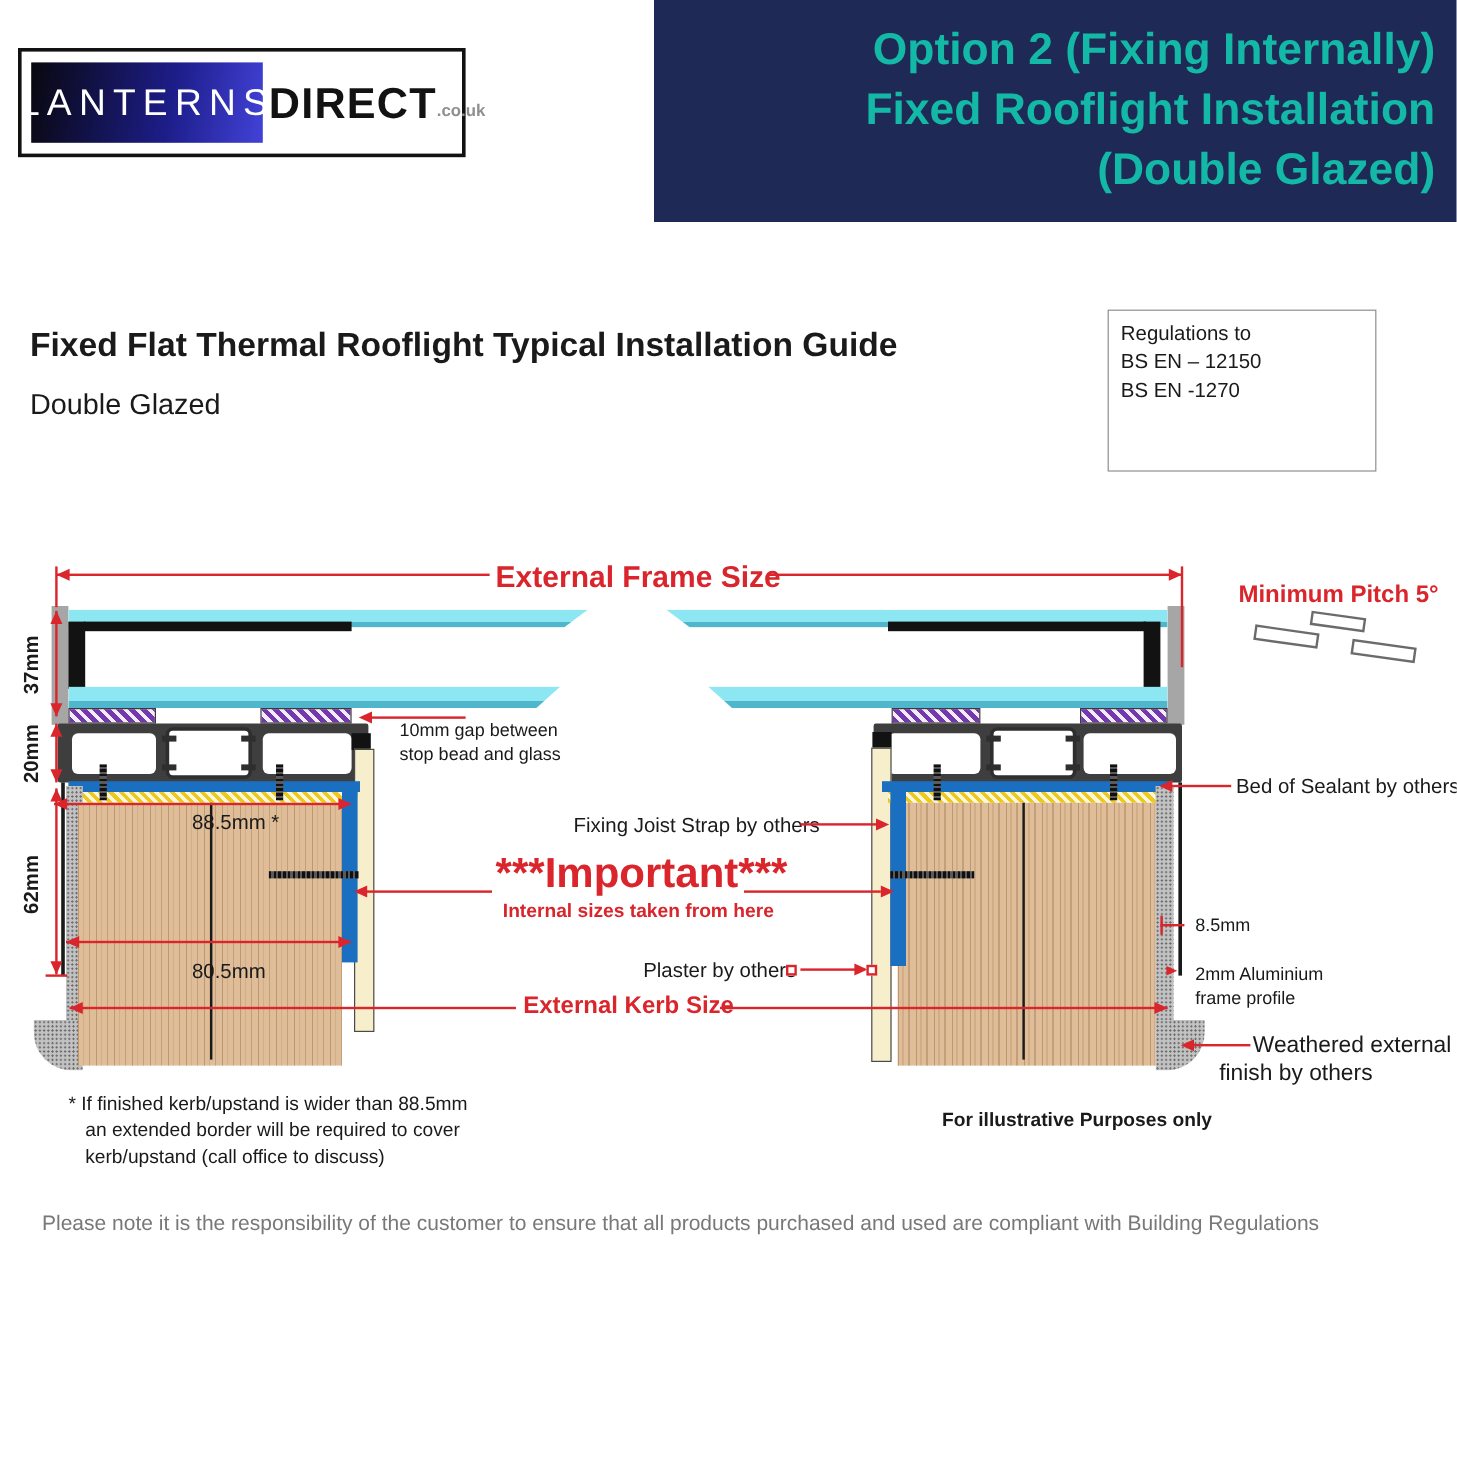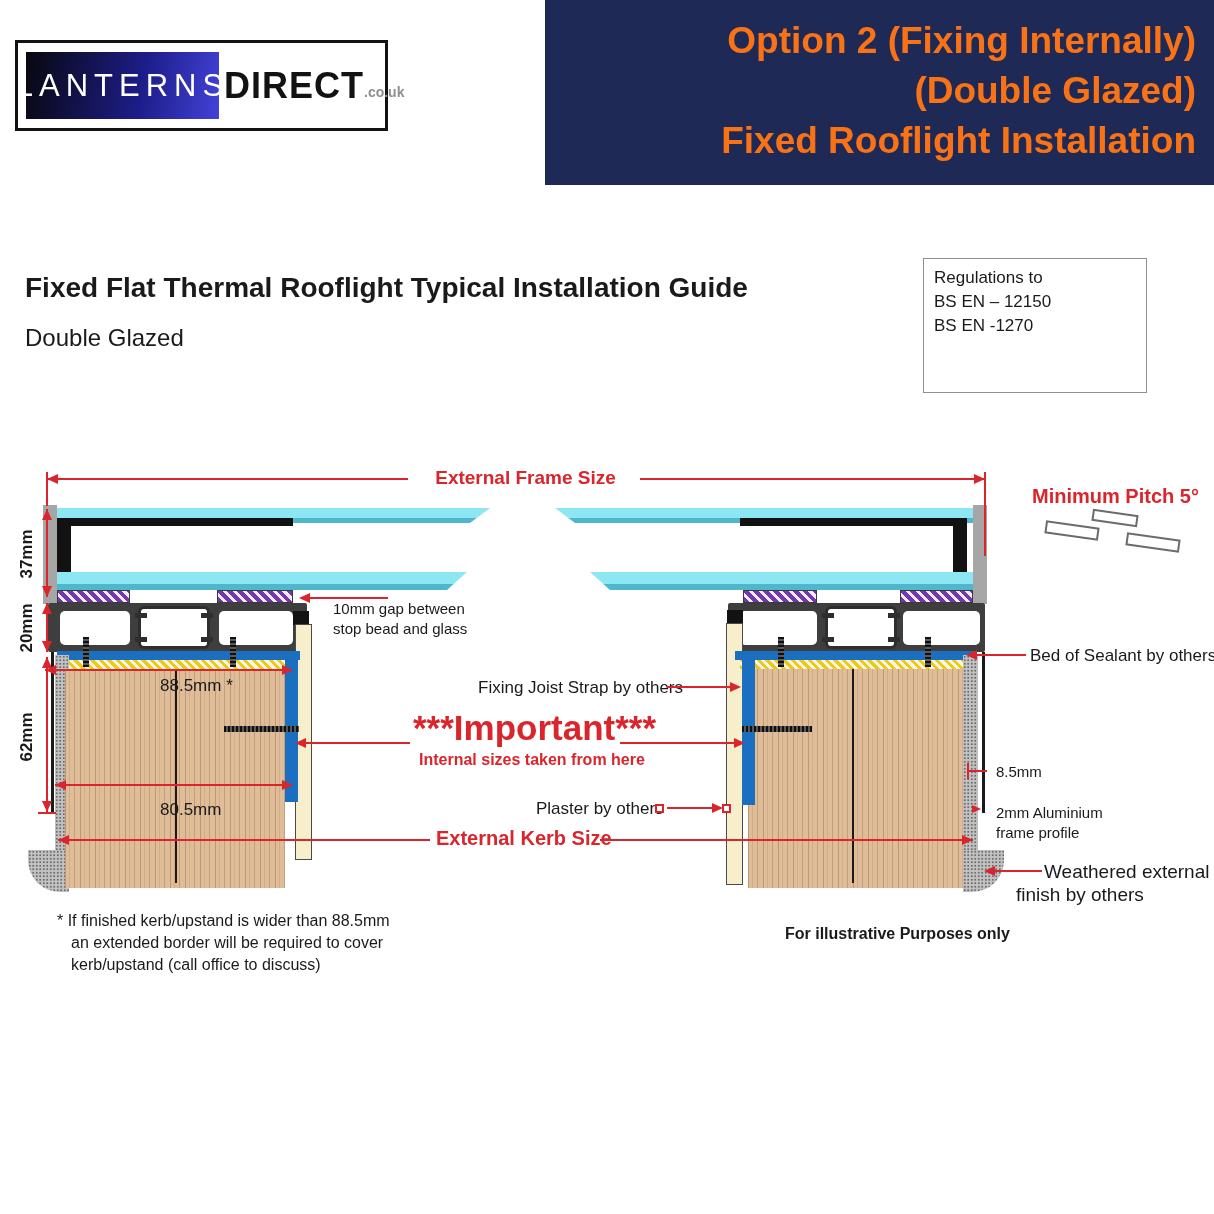--- a/index.html
+++ b/index.html
@@ -32,24 +32,24 @@
   .screwH{position:absolute;height:6px;background:repeating-linear-gradient(90deg,#101010 0 2px,#5a5a5a 2px 4px)}
   .pitchbar{position:absolute;background:#fff;border:2px solid #6b6b6b;transform:rotate(8deg)}
   .sq{position:absolute;width:9px;height:9px;background:#fff;border:2px solid #d9252b}
   .darkline{position:absolute;background:#1a1a1a}
 </style>
 </head>
 <body>
 
 <div id="canvas">
 
-  <div class="abs" style="left:545px;top:0;width:669px;height:185px;background:#1e2a55;color:#f97316;text-align:right;padding:16px 18px 0 0;font-size:37px;font-weight:600;line-height:50px">
+  <div class="abs" style="left:545px;top:0;width:669px;height:185px;background:#1e2a55;color:#14b8a6;text-align:right;padding:16px 18px 0 0;font-size:37px;font-weight:600;line-height:50px">
     <div>Option 2 (Fixing Internally)</div>
+    <div>Fixed Rooflight Installation</div>
     <div>(Double Glazed)</div>
-    <div>Fixed Rooflight Installation</div>
   </div>
 
   <div class="abs" style="left:15px;top:40px;width:373px;height:91px;border:3px solid #121212;background:#fff;display:flex;align-items:center">
     <div style="margin-left:8px;width:193px;height:67px;background:linear-gradient(100deg,#08080f 0%,#1d1d8a 60%,#4242d8 100%);display:flex;align-items:center;justify-content:center">
       <span style="color:#fff;font-size:31px;letter-spacing:6px;font-weight:400">LANTERNS</span>
     </div>
     <span style="font-size:36px;font-weight:700;letter-spacing:1px;margin-left:5px;color:#121212">DIRECT</span>
     <span style="font-size:14px;font-weight:700;color:#8f8f8f;align-self:center;margin-top:12px">.co.uk</span>
   </div>
 
@@ -127,21 +127,21 @@
   <div class="screwV" style="left:778px;top:637px;height:30px"></div>
   <div class="screwV" style="left:925px;top:637px;height:30px"></div>
   <div class="screwH" style="left:742px;top:726px;width:70px"></div>
 
   <div class="rl" style="left:47px;top:478px;width:361px;height:2px"></div>
   <div class="rl" style="left:640px;top:478px;width:345px;height:2px"></div>
   <div class="arrL" style="left:47px;top:474px"></div>
   <div class="arrR" style="left:974px;top:474px"></div>
   <div class="rl" style="left:46px;top:472px;width:2px;height:34px"></div>
   <div class="rl" style="left:984px;top:472px;width:2px;height:84px"></div>
-  <div class="redlabel" style="left:413px;top:467px;width:225px;text-align:center;font-size:19px">External Frame Size</div>
+  <div class="redlabel" style="left:413px;top:467px;width:225px;text-align:center;font-size:25px">External Frame Size</div>
 
   <div class="rl" style="left:46px;top:509px;width:2px;height:88px"></div>
   <div class="arrU" style="left:42px;top:509px"></div>
   <div class="arrD" style="left:42px;top:586px"></div>
   <div class="vlabel" style="left:2px;top:544px">37mm</div>
 
   <div class="rl" style="left:46px;top:603px;width:2px;height:49px"></div>
   <div class="arrU" style="left:42px;top:603px"></div>
   <div class="arrD" style="left:42px;top:641px"></div>
   <div class="vlabel" style="left:2px;top:618px">20mm</div>
@@ -211,14 +211,15 @@
   <div class="rl" style="left:994px;top:870px;width:48px;height:2px"></div>
   <div class="blabel" style="left:1044px;top:861px;font-size:19px">Weathered external</div>
   <div class="blabel" style="left:1016px;top:884px;font-size:19px">finish by others</div>
 
   <div class="abs" style="left:785px;top:925px;font-size:16px;font-weight:600">For illustrative Purposes only</div>
 
   <div class="abs" style="left:57px;top:912px;font-size:16px">* If finished kerb/upstand is wider than 88.5mm</div>
   <div class="abs" style="left:71px;top:934px;font-size:16px">an extended border will be required to cover</div>
   <div class="abs" style="left:71px;top:956px;font-size:16px">kerb/upstand (call office to discuss)</div>
 
+  <div class="abs" style="left:35px;top:1009px;font-size:17.5px;color:#787878">Please note it is the responsibility of the customer to ensure that all products purchased and used are compliant with Building Regulations</div>
 
 </div>
 
 </body></html>

